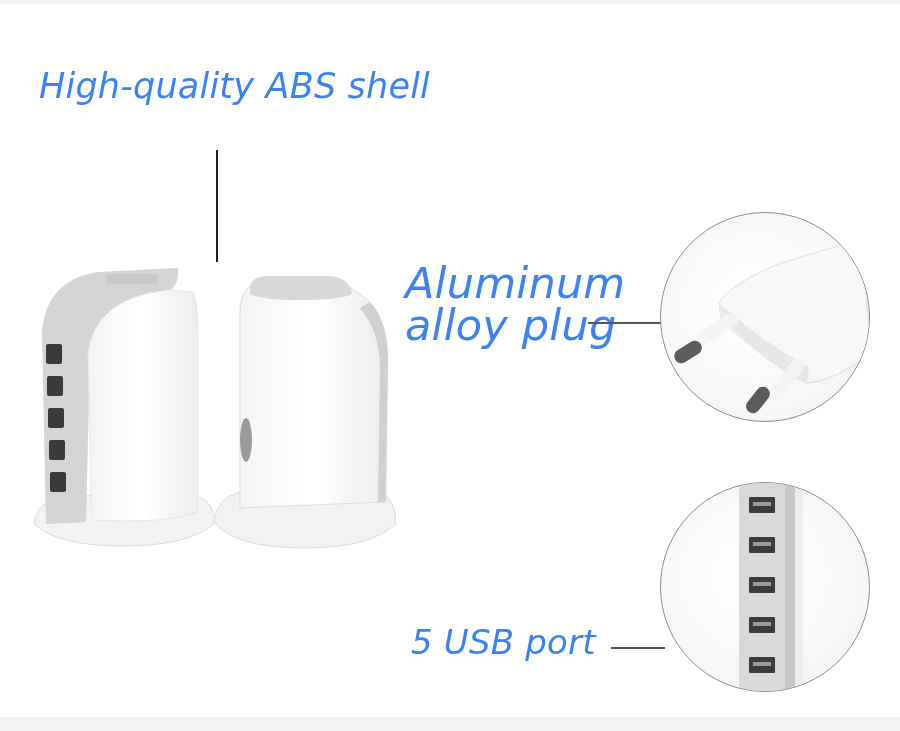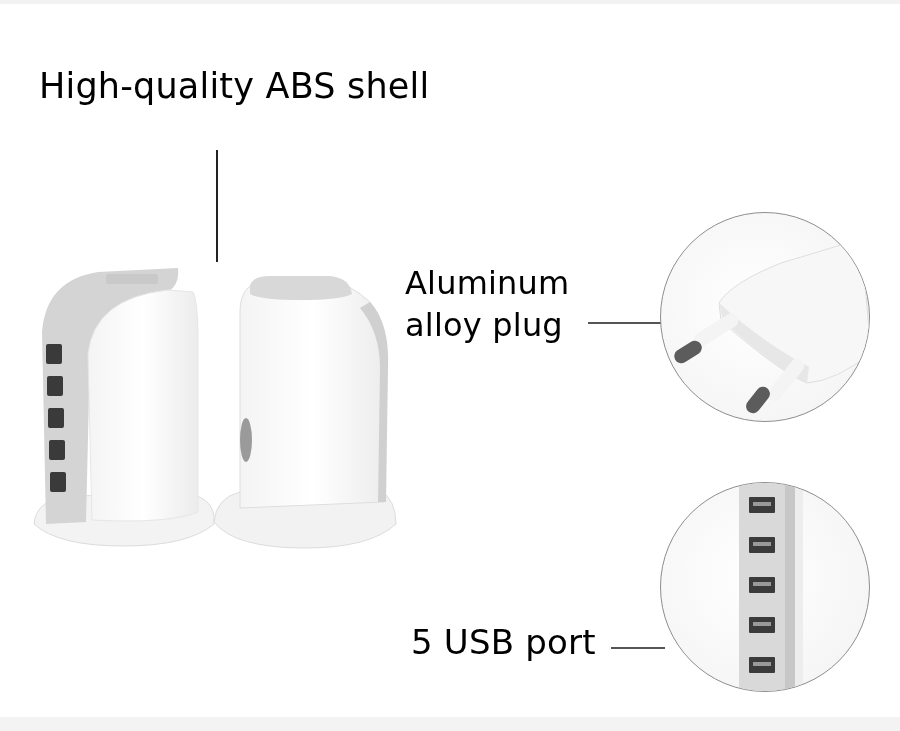--- a/index.html
+++ b/index.html
@@ -4,23 +4,23 @@
 <style>
   html, body { margin: 0; padding: 0; }
   body {
     width: 900px; height: 731px; position: relative; overflow: hidden;
     background: #ffffff;
     font-family: "DejaVu Sans", "Liberation Sans", sans-serif;
     color: #111;
   }
   .topbar { position: absolute; left: 0; top: 0; width: 900px; height: 4px; background: #f2f2f2; }
   .bottombar { position: absolute; left: 0; bottom: 0; width: 900px; height: 14px; background: #f3f3f3; }
-  .label { position: absolute; white-space: nowrap; font-weight: normal; color: #000000; letter-spacing: 0.2px; }
+  .label { position: absolute; white-space: nowrap; font-weight: normal; color: #3b82f6; letter-spacing: 0.2px; font-style: italic; }
   #title-label { left: 39px; top: 66px; font-size: 35px; }
-  #plug-label { left: 405px; top: 262px; font-size: 32px; line-height: 42px; }
+  #plug-label { left: 405px; top: 262px; font-size: 43px; line-height: 42px; }
   #usb-label { left: 411px; top: 622px; font-size: 34px; }
   .vline { position: absolute; background: #222; }
   .hline { position: absolute; background: #555; height: 1.5px; }
   .circle {
     position: absolute; border-radius: 50%; border: 1.5px solid #8e8e8e;
     background: radial-gradient(circle at 45% 45%, #ffffff 0%, #f6f6f6 70%, #ececec 100%);
     overflow: hidden;
   }
   #plug-circle { left: 660px; top: 212px; width: 208px; height: 208px; }
   #usb-circle { left: 660px; top: 482px; width: 208px; height: 208px; }

